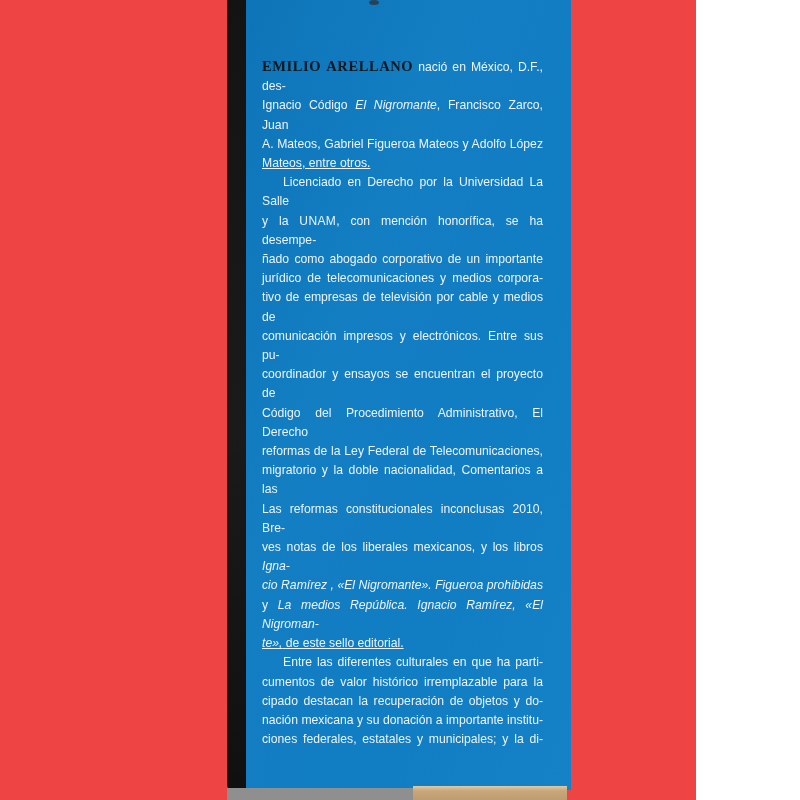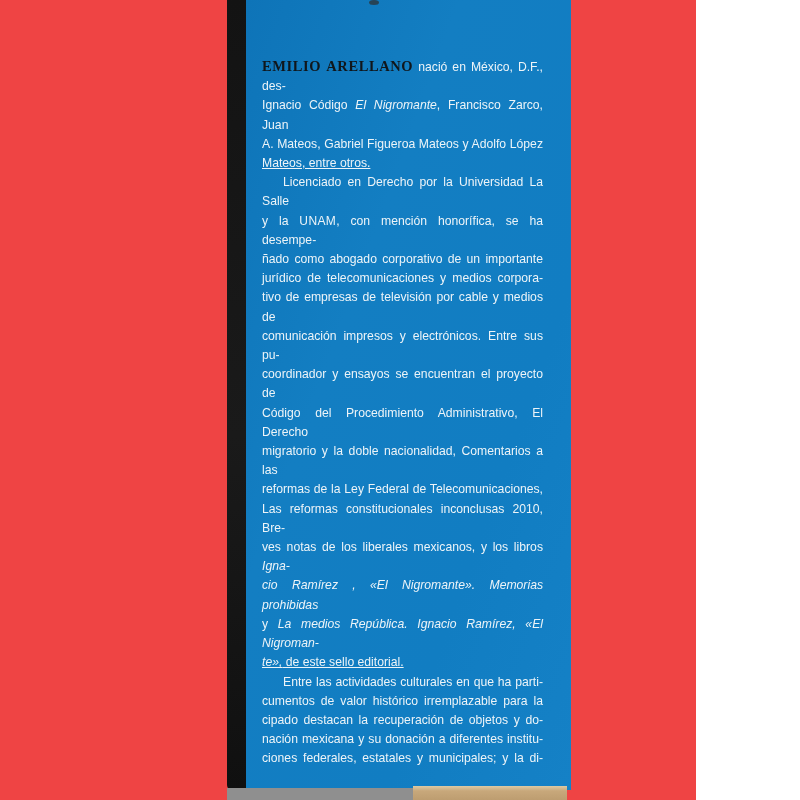--- a/index.html
+++ b/index.html
@@ -114,26 +114,26 @@
       <div class="line"><span>A. Mateos, Gabriel Figueroa Mateos y Adolfo López</span></div>
       <div class="line last"><span>Mateos, entre otros.</span></div>
       <div class="line indent"><span>Licenciado en Derecho por la Universidad La Salle</span></div>
       <div class="line"><span>y la </span><span class="seg-sc">UNAM</span><span>, con mención honorífica, se ha desempe-</span></div>
       <div class="line"><span>ñado como abogado corporativo de un importante</span></div>
       <div class="line"><span>jurídico de telecomunicaciones y medios corpora-</span></div>
       <div class="line"><span>tivo de empresas de televisión por cable y medios de</span></div>
       <div class="line"><span>comunicación impresos y electrónicos. Entre sus pu-</span></div>
       <div class="line"><span>coordinador y ensayos se encuentran el proyecto de</span></div>
       <div class="line"><span>Código del Procedimiento Administrativo, El Derecho</span></div>
+      <div class="line"><span>reformas de la Ley Federal de Telecomunicaciones,</span></div>
       <div class="line"><span>migratorio y la doble nacionalidad, Comentarios a las</span></div>
-      <div class="line"><span>reformas de la Ley Federal de Telecomunicaciones,</span></div>
       <div class="line"><span>Las reformas constitucionales inconclusas 2010, Bre-</span></div>
       <div class="line"><span>ves notas de los liberales mexicanos, y los libros </span><span class="seg-i">Igna-</span></div>
-      <div class="line"><span class="seg-i">cio Ramírez , «El Nigromante». Memorias prohibidas</span></div>
+      <div class="line"><span class="seg-i">cio Ramírez , «El Nigromante». Figueroa prohibidas</span></div>
       <div class="line"><span>y </span><span class="seg-i">La medios República. Ignacio Ramírez, «El Nigroman-</span></div>
       <div class="line last"><span class="seg-i">te»,</span><span> de este sello editorial.</span></div>
-      <div class="line indent"><span>Entre las actividades culturales en que ha parti-</span></div>
+      <div class="line indent"><span>Entre las diferentes culturales en que ha parti-</span></div>
       <div class="line"><span>cumentos de valor histórico irremplazable para la</span></div>
       <div class="line"><span>cipado destacan la recuperación de objetos y do-</span></div>
-      <div class="line"><span>nación mexicana y su donación a diferentes institu-</span></div>
+      <div class="line"><span>nación mexicana y su donación a importante institu-</span></div>
       <div class="line"><span>ciones federales, estatales y municipales; y la di-</span></div>
     </div>
 </div>
 
 </body></html>

